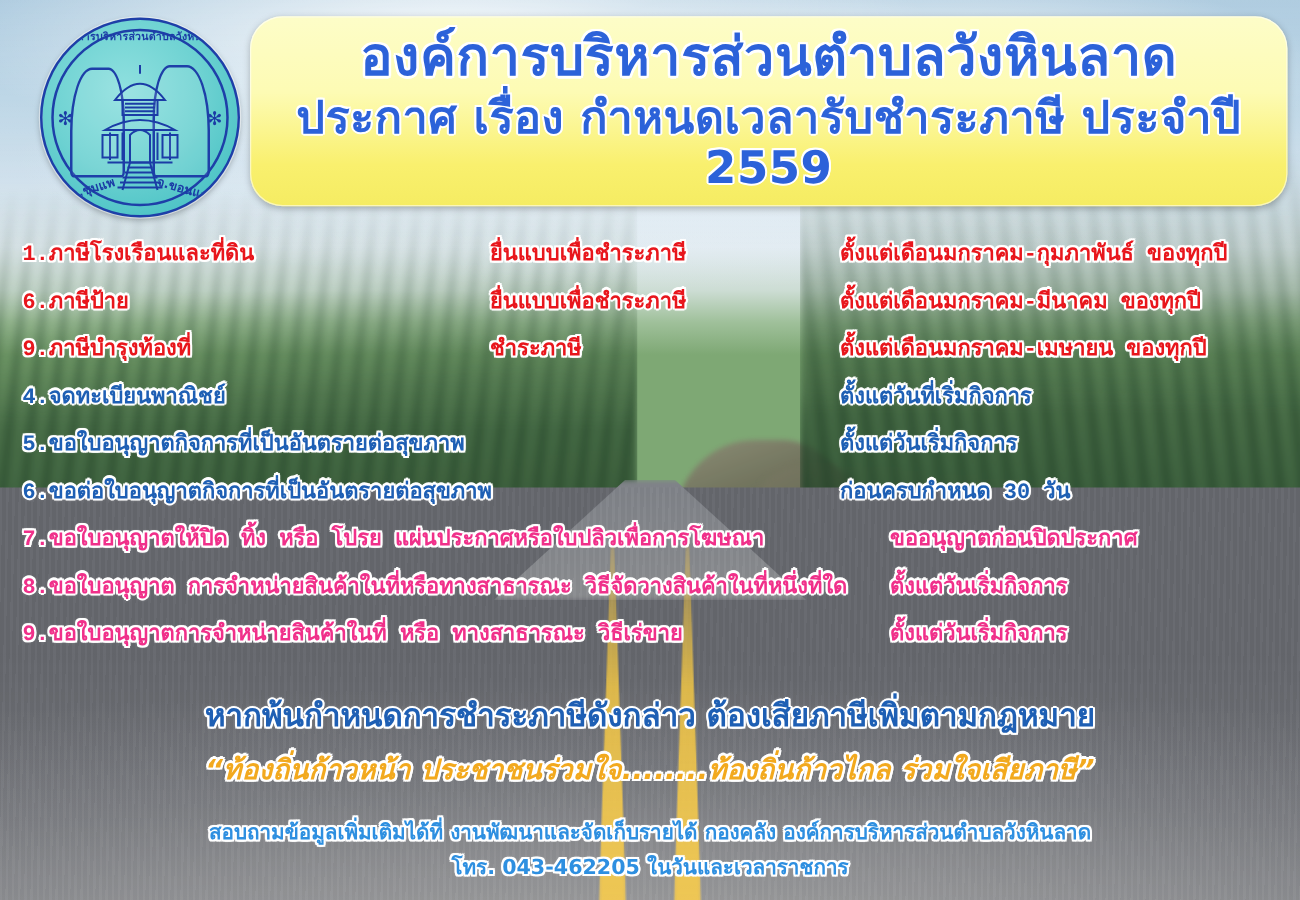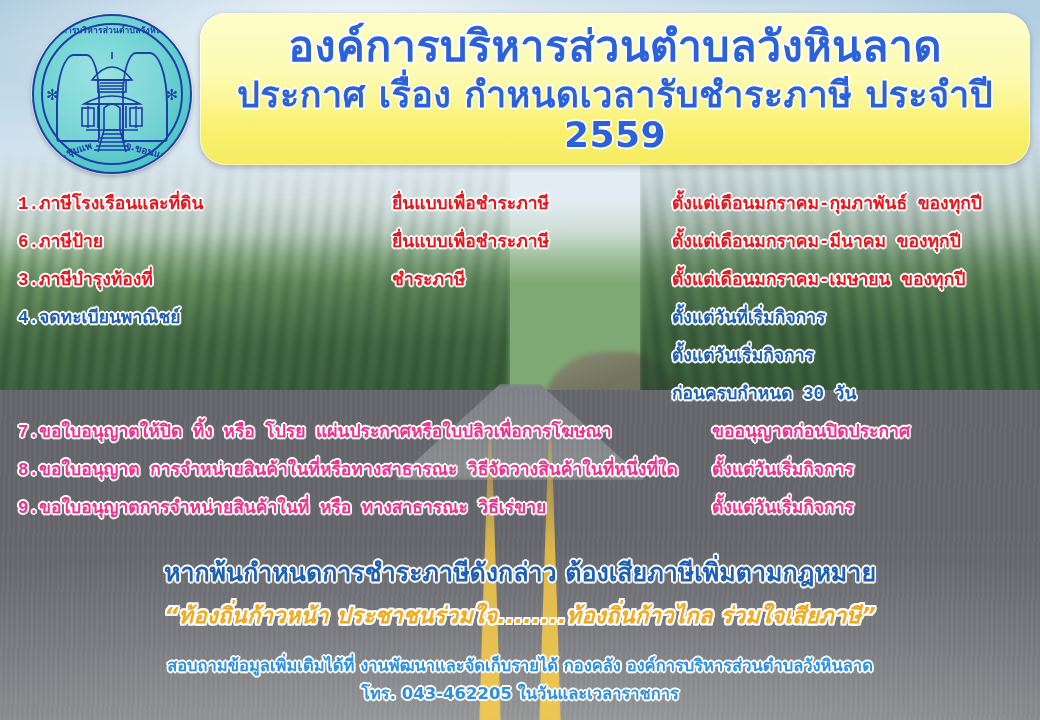--- a/index.html
+++ b/index.html
@@ -257,32 +257,34 @@
         <div class="cell c-name outline ink-red">1.ภาษีโรงเรือนและที่ดิน</div>
         <div class="cell c-act outline ink-red">ยื่นแบบเพื่อชำระภาษี</div>
         <div class="cell c-when outline ink-red">ตั้งแต่เดือนมกราคม-กุมภาพันธ์ ของทุกปี</div>
       </div>
       <div class="row">
         <div class="cell c-name outline ink-red">6.ภาษีป้าย</div>
         <div class="cell c-act outline ink-red">ยื่นแบบเพื่อชำระภาษี</div>
         <div class="cell c-when outline ink-red">ตั้งแต่เดือนมกราคม-มีนาคม ของทุกปี</div>
       </div>
       <div class="row">
-        <div class="cell c-name outline ink-red">3.ภาษีบำรุงท้องที่</div>
+        <div class="cell c-name outline ink-red">9.ภาษีบำรุงท้องที่</div>
         <div class="cell c-act outline ink-red">ชำระภาษี</div>
         <div class="cell c-when outline ink-red">ตั้งแต่เดือนมกราคม-เมษายน ของทุกปี</div>
       </div>
       <div class="row">
         <div class="cell c-name outline ink-blue">4.จดทะเบียนพาณิชย์</div>
         <div class="cell c-when outline ink-blue">ตั้งแต่วันที่เริ่มกิจการ</div>
       </div>
       <div class="row">
+        <div class="cell c-name outline ink-blue">5.ขอใบอนุญาตกิจการที่เป็นอันตรายต่อสุขภาพ</div>
         <div class="cell c-when outline ink-blue"> ตั้งแต่วันเริ่มกิจการ</div>
       </div>
       <div class="row">
+        <div class="cell c-name outline ink-blue">6.ขอต่อใบอนุญาตกิจการที่เป็นอันตรายต่อสุขภาพ</div>
         <div class="cell c-when outline ink-blue">ก่อนครบกำหนด  30 วัน</div>
       </div>
       <div class="row wide">
         <div class="cell c-name outline ink-pink">7.ขอใบอนุญาตให้ปิด ทิ้ง หรือ โปรย แผ่นประกาศหรือใบปลิวเพื่อการโฆษณา</div>
         <div class="cell c-when outline ink-pink">ขออนุญาตก่อนปิดประกาศ</div>
       </div>
       <div class="row wide">
         <div class="cell c-name outline ink-pink">8.ขอใบอนุญาต  การจำหน่ายสินค้าในที่หรือทางสาธารณะ วิธีจัดวางสินค้าในที่หนึ่งที่ใด</div>
         <div class="cell c-when outline ink-pink">ตั้งแต่วันเริ่มกิจการ</div>
       </div>

